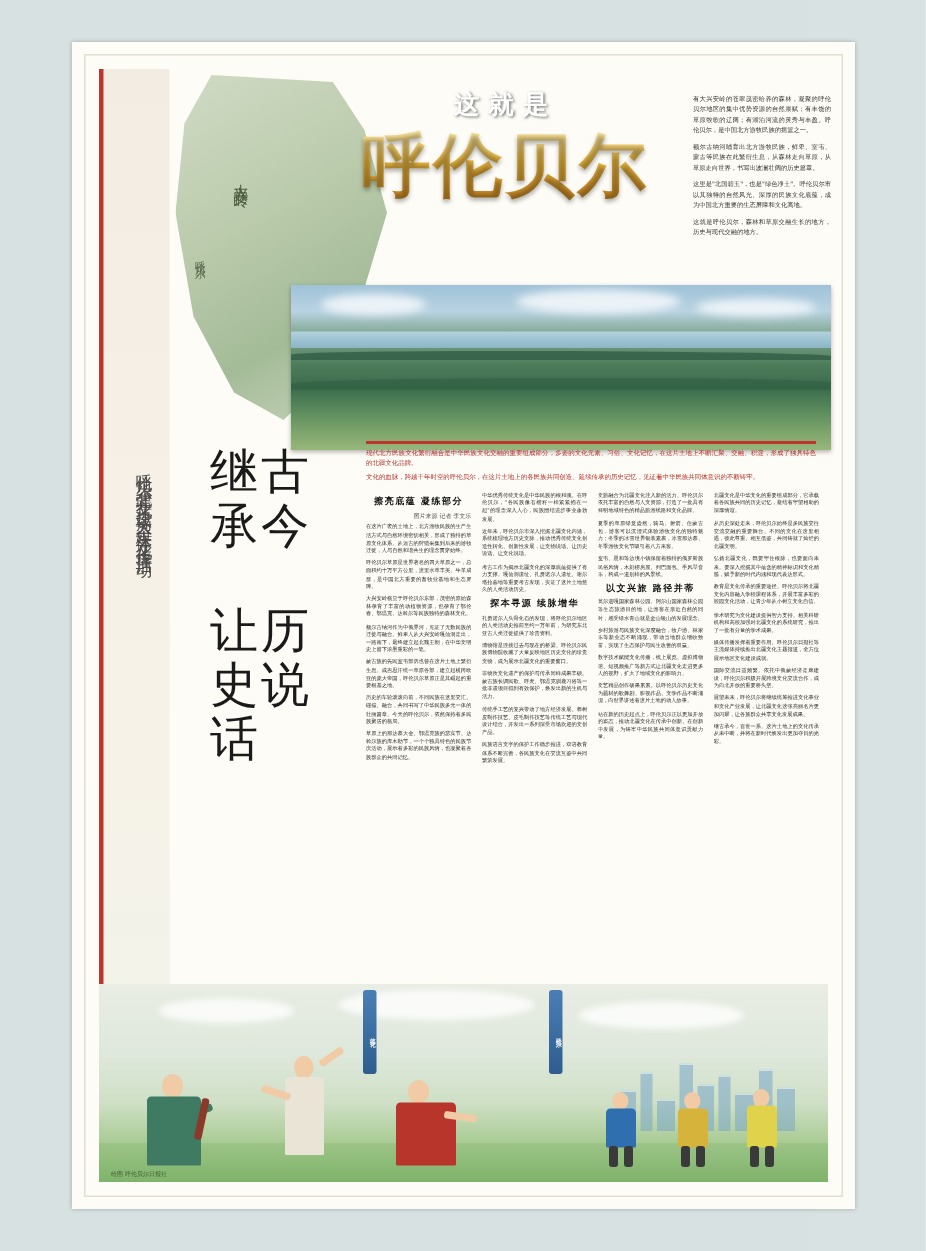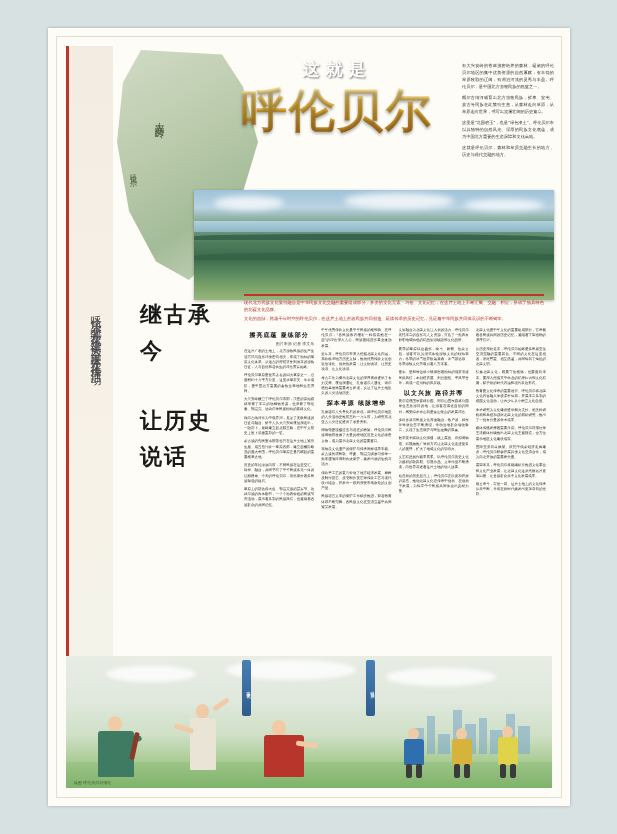--- a/index.html
+++ b/index.html
@@ -168,24 +168,24 @@
 
   
   .headline {
     position: absolute;
     left: 92px; top: 268px;
     width: 92px;
     font-family: "DejaVu Serif", "Liberation Serif", serif;
     color: #1a1a1a;
   }
   .headline .line {
-    font-size: 22px;
+    font-size: 32px;
     line-height: 36px;
     letter-spacing: 2px;
-    font-weight: bold;
+    font-weight: normal;
   }
   .headline .line.l2 { margin-top: 34px; }
 
   
   .lead {
     position: absolute;
     left: 196px; top: 266px;
     width: 300px;
     border-top: 2px solid #c0352b;
     padding-top: 4px;

